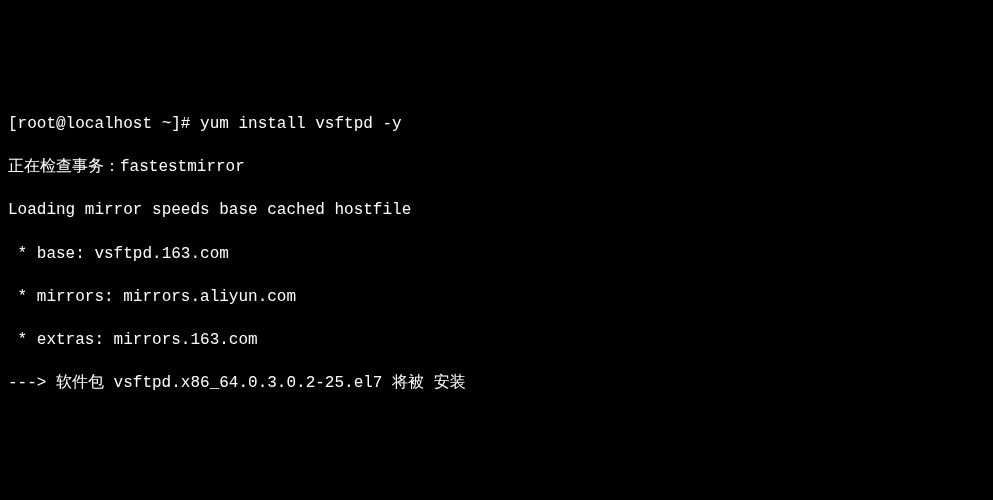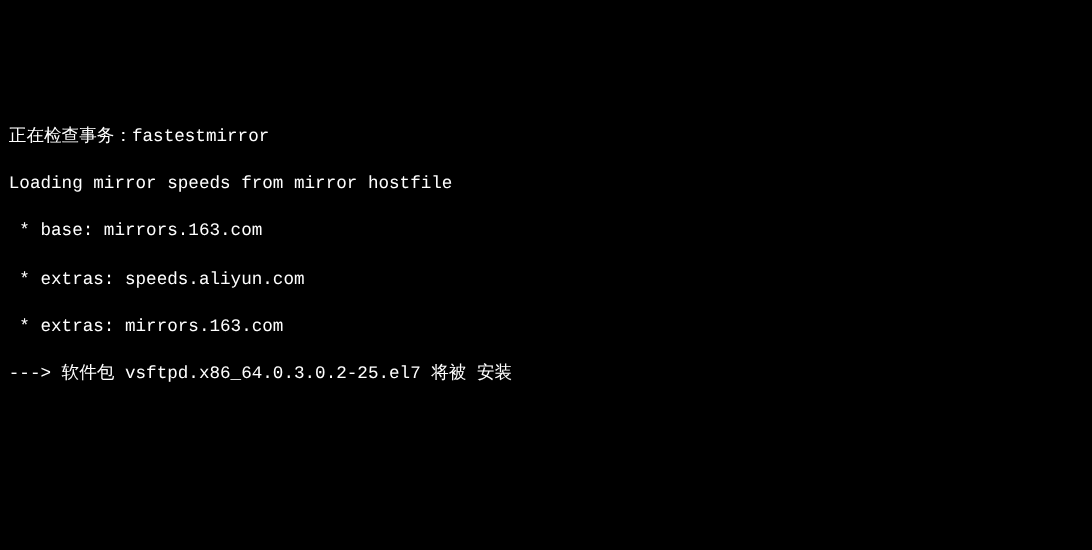--- a/index.html
+++ b/index.html
@@ -25,24 +25,25 @@
     .line {
       white-space: pre;
     }
   </style>
 </head>
 <body>
 
 
 
 <div class="terminal">
+<div class="line"><span>[root@localhost ~]# </span><span>yum install vsftpd -y</span></div>
 <div class="line">正在检查事务：fastestmirror</div>
-<div class="line">Loading mirror speeds from mirror hostfile</div>
-<div class="line"> * base: mirrors.163.com</div>
-<div class="line"> * extras: speeds.aliyun.com</div>
+<div class="line">Loading mirror speeds base cached hostfile</div>
+<div class="line"> * base: vsftpd.163.com</div>
+<div class="line"> * mirrors: mirrors.aliyun.com</div>
 <div class="line"> * extras: mirrors.163.com</div>
 <div class="line">---&gt; 软件包 vsftpd.x86_64.0.3.0.2-25.el7 将被 安装</div>
 
 
 
 
 
 
 
 

